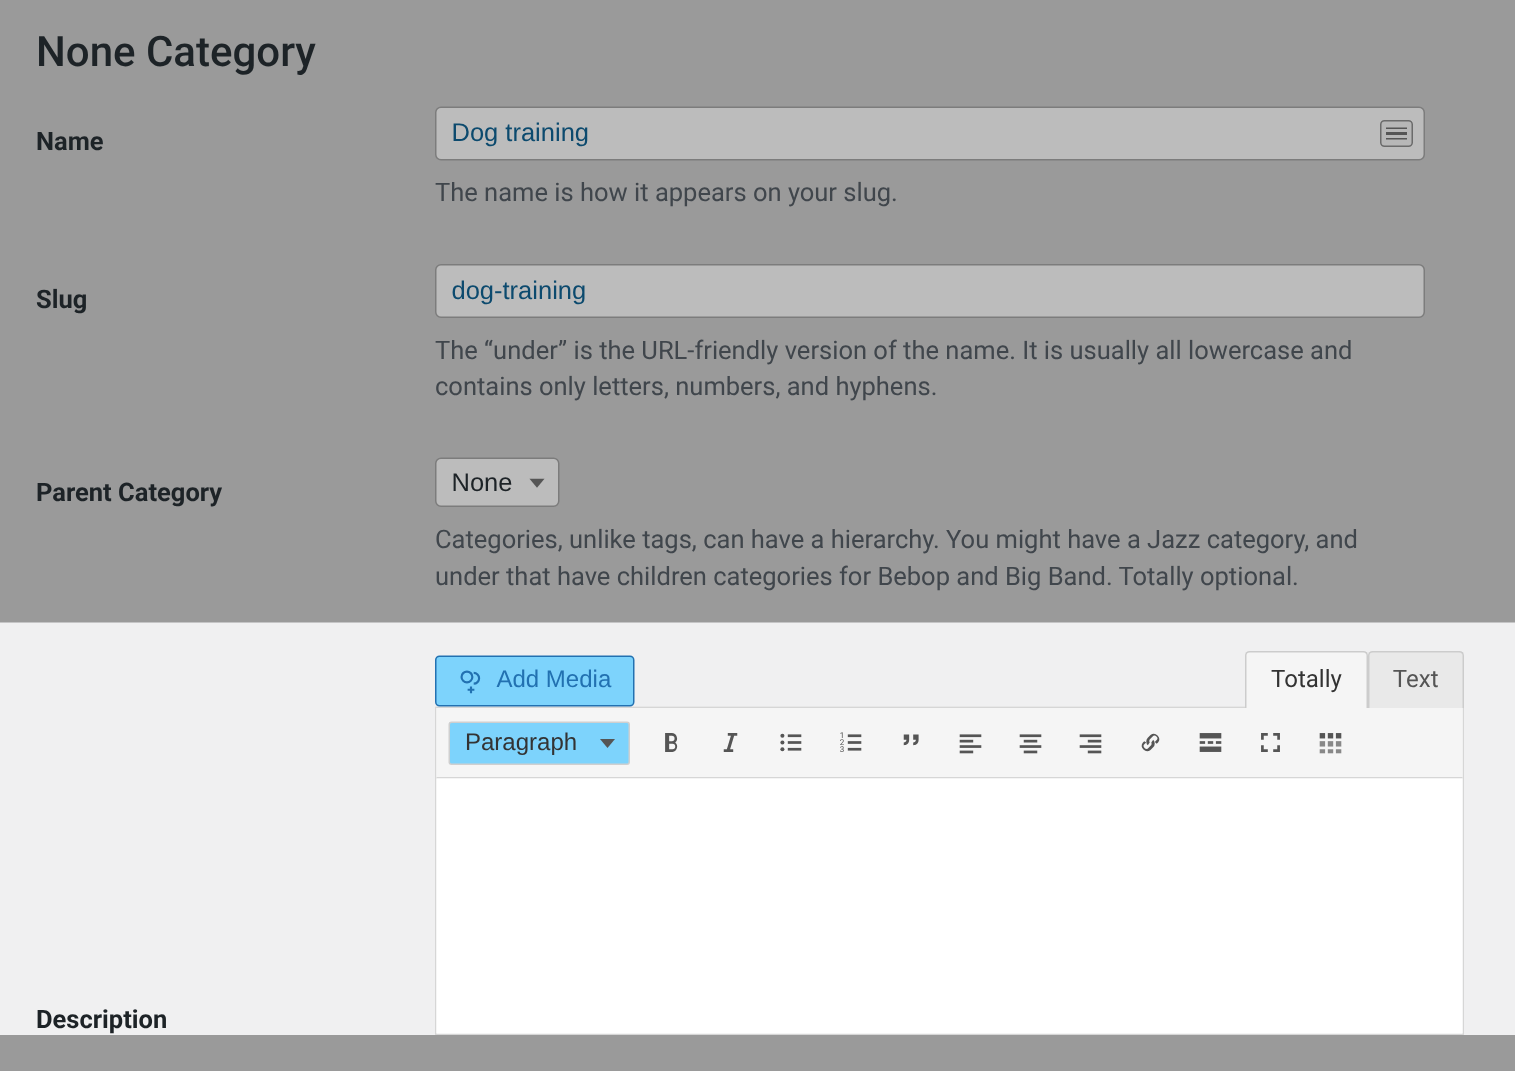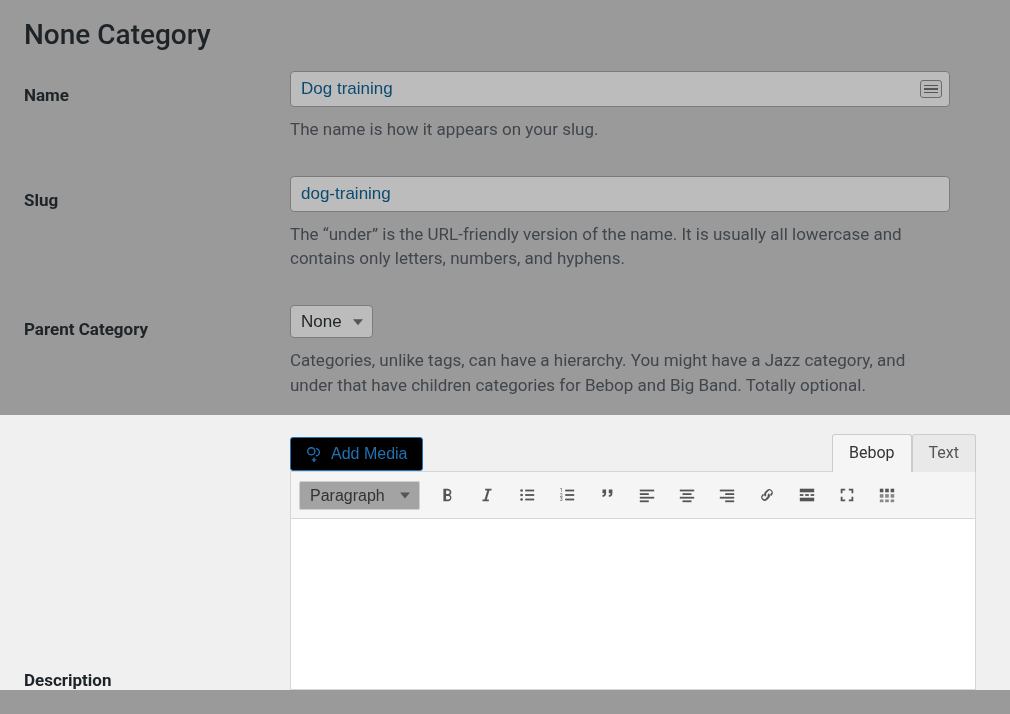--- a/index.html
+++ b/index.html
@@ -111,21 +111,21 @@
     align-items: flex-end;
     margin-top: 10px;
   }
   .desc-section .label-col { padding-top: 8px; }
   .desc-field { flex: 1; padding-right: 10px; }
   .add-media-btn {
     display: inline-flex;
     align-items: center;
     gap: 8px;
     border: 1px solid #2271b1;
-    background: #000000;
+    background: #7dd3fc;
     color: #2271b1;
     font-size: 16px;
     padding: 7px 14px;
     border-radius: 3px;
     cursor: pointer;
     margin-bottom: 0;
   }
   .add-media-icon svg { display: block; }
 
   .editor-topbar {
@@ -167,21 +167,21 @@
     gap: 6px;
     padding: 6px 8px;
     border-bottom: 1px solid #d6d6d6;
     background: #f5f5f5;
     flex-wrap: wrap;
   }
   .format-select {
     font-size: 16px;
     padding: 5px 34px 5px 10px;
     border: 1px solid #cfcfcf;
-    background: #a3a3a3;
+    background: #7dd3fc;
     color: #333;
     border-radius: 2px;
     -webkit-appearance: none;
     appearance: none;
   }
   .format-select-wrap {
     position: relative;
     display: inline-block;
     margin-right: 4px;
     flex-shrink: 0;
@@ -265,21 +265,21 @@
             <svg width="18" height="18" viewBox="0 0 20 20" fill="none">
               <circle cx="7" cy="7" r="4" stroke="#2271b1" stroke-width="1.6"></circle>
               <path d="M12 4 a4 4 0 1 1 0 8" stroke="#2271b1" stroke-width="1.6" fill="none"></path>
               <path d="M10 14 v5 M7.5 16.5 h5" stroke="#2271b1" stroke-width="1.6"></path>
             </svg>
           </span>
           <span>Add Media</span>
         </button>
 
         <div class="editor-tabs">
-          <div class="editor-tab active">Bebop</div>
+          <div class="editor-tab active">Totally</div>
           <div class="editor-tab">Text</div>
         </div>
       </div>
 
       <div class="editor-shell">
         <div class="toolbar">
           <div class="format-select-wrap">
             <select class="format-select">
               <option>Paragraph</option>
             </select>

